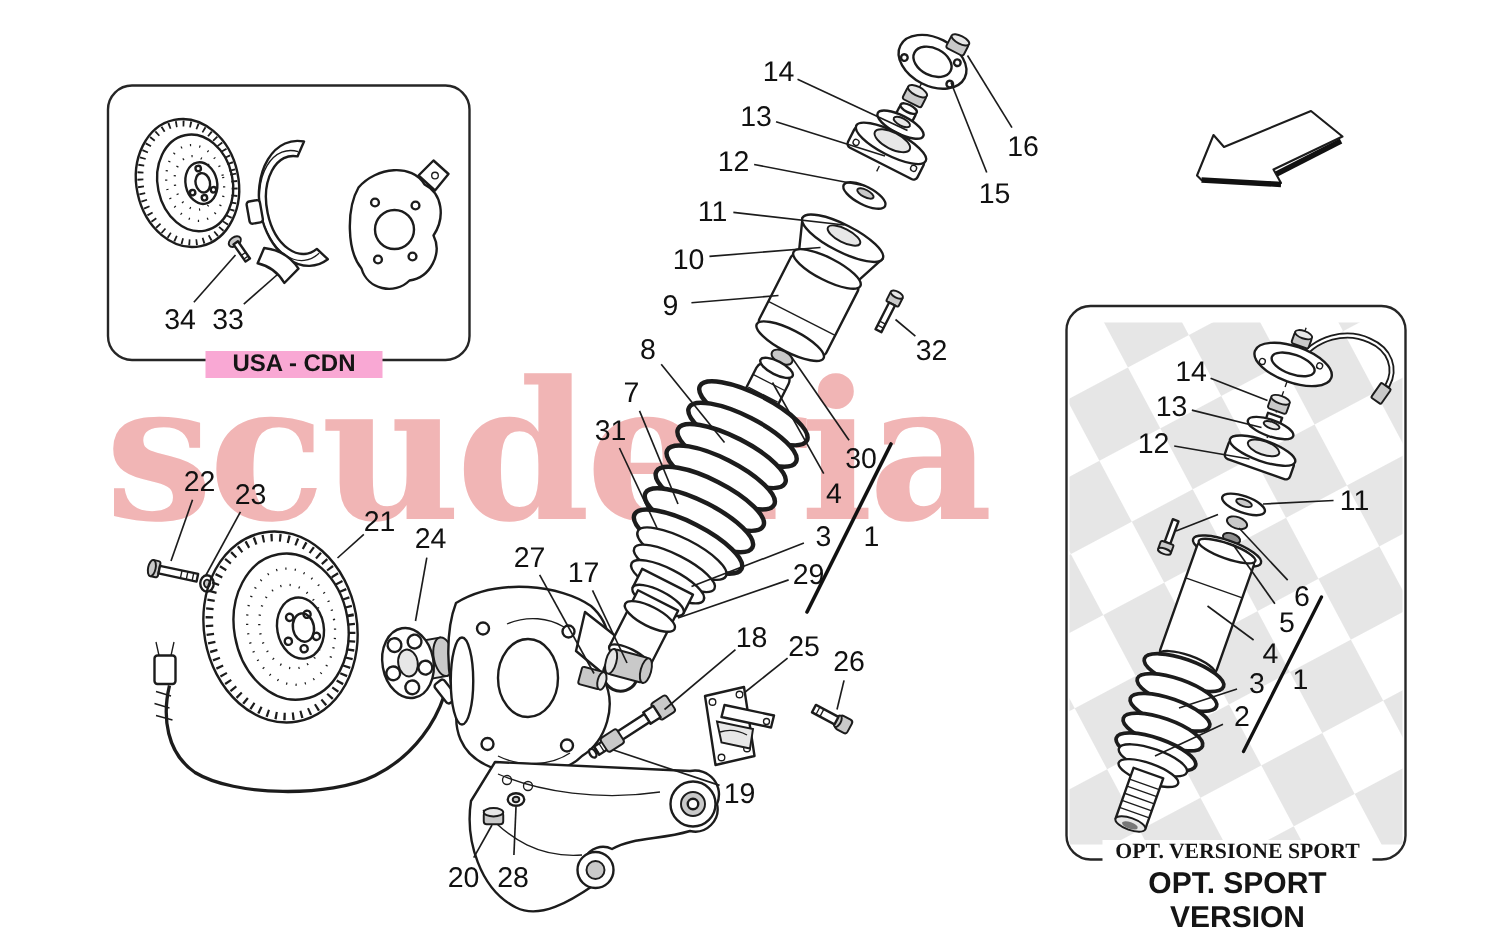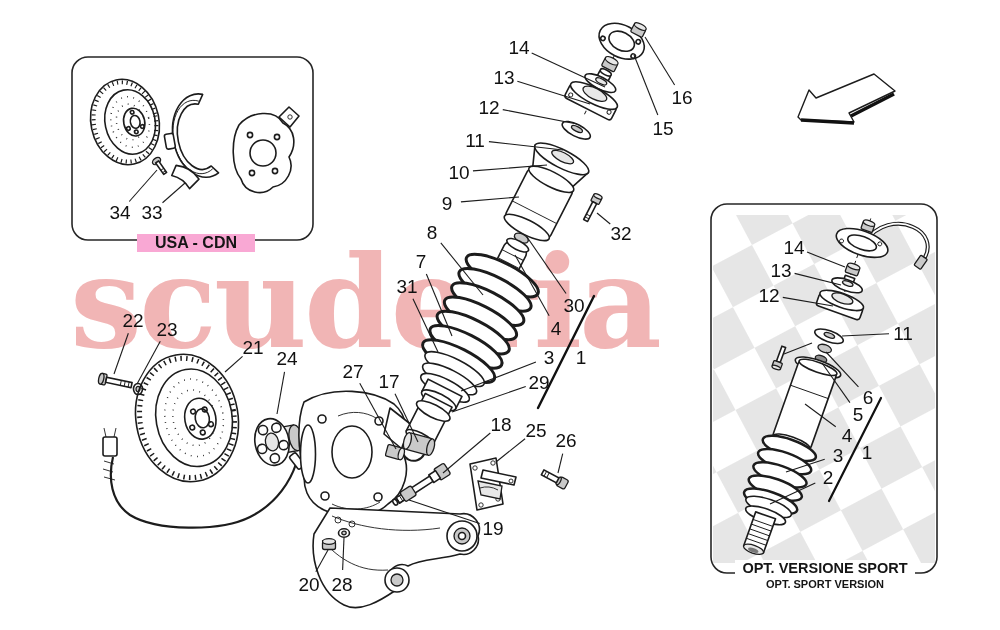--- a/index.html
+++ b/index.html
@@ -7,22 +7,22 @@
          font-family:"Liberation Sans",sans-serif;}
   .wm-word{position:absolute;left:70px;top:238px;z-index:0;
            font-family:"DejaVu Serif",serif;font-weight:bold;font-size:128px;line-height:1;
            letter-spacing:-3px;color:#f1b5b5;white-space:nowrap;user-select:none;}
   .wm-tag{position:absolute;left:78px;top:356px;z-index:2;mix-blend-mode:multiply;
           font-weight:bold;font-size:44px;line-height:1;letter-spacing:36px;word-spacing:46px;
           color:#dcdcdc;white-space:nowrap;user-select:none;}
   svg.canvas{position:absolute;left:0;top:0;z-index:1;}
   .caption{position:absolute;z-index:3;font-weight:bold;color:#151515;text-align:center;}
   .cap-usa{left:137px;top:234px;width:114px;font-size:16px;background:#f9a8d4;padding:0 2px;}
-  .cap-sport1{left:735px;top:560px;width:180px;font-size:14.5px;background:#fff;}
-  .cap-sport2{left:735px;top:578px;width:180px;font-size:11px;}
+  .cap-sport1{left:735px;top:560px;width:180px;font-size:14.5px;background:#fff;font-family:Liberation Serif, serif;}
+  .cap-sport2{left:735px;top:578px;width:180px;font-size:20px;}
   
   .ln{fill:none;stroke:#1c1c1c;stroke-width:1.6;stroke-linejoin:round;}
   .wf{fill:#ffffff;stroke:#1c1c1c;stroke-width:1.6;stroke-linejoin:round;}
   .gf{fill:#c9c9c9;stroke:#1c1c1c;stroke-width:1.3;}
   .gf2{fill:#e7e7e7;stroke:#1c1c1c;stroke-width:1.3;}
   .coil{fill:#ffffff;stroke:#1c1c1c;stroke-width:3;}
   .coil2{fill:#ffffff;stroke:#1c1c1c;stroke-width:2.5;}
   .tick{fill:none;stroke:#1c1c1c;stroke-width:5;stroke-dasharray:1.5 4.2;}
   .dots{fill:none;stroke:#1c1c1c;stroke-width:1.5;stroke-dasharray:0.8 5.5;}
   .thin{fill:none;stroke:#1c1c1c;stroke-width:0.9;}

